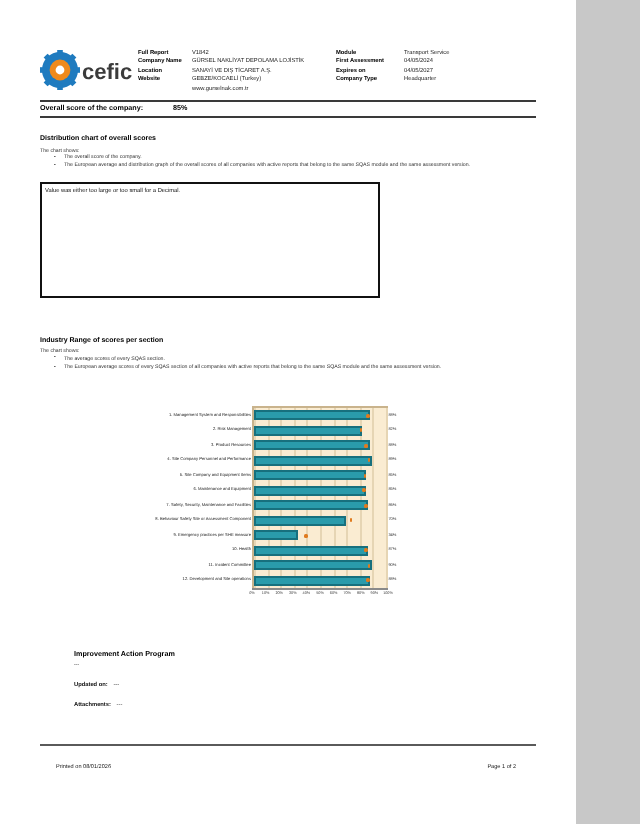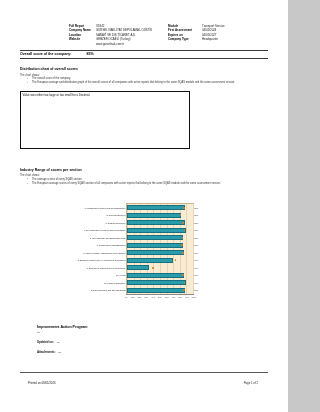--- a/index.html
+++ b/index.html
@@ -90,20 +90,40 @@
   .footer .left{position:absolute;left:8px;top:0;}
   .footer .right{position:absolute;right:10px;top:0;}
 </style>
 </head>
 <body>
 
 <div class="page">
 
   <div class="header">
 
+    <div class="logo">
+      <svg width="46" height="20" viewBox="0 0 46 20" xmlns="http://www.w3.org/2000/svg">
+        <g>
+          <circle cx="10" cy="10" r="9" fill="#1f7bbf"></circle>
+          <g fill="#1f7bbf">
+            <rect x="8.6" y="0" width="2.8" height="3.2"></rect>
+            <rect x="8.6" y="16.8" width="2.8" height="3.2"></rect>
+            <rect x="0" y="8.6" width="3.2" height="2.8"></rect>
+            <rect x="16.8" y="8.6" width="3.2" height="2.8"></rect>
+            <rect x="2.4" y="2.4" width="2.8" height="2.8" transform="rotate(45 3.8 3.8)"></rect>
+            <rect x="14.8" y="14.8" width="2.8" height="2.8" transform="rotate(45 16.2 16.2)"></rect>
+            <rect x="14.8" y="2.4" width="2.8" height="2.8" transform="rotate(45 16.2 3.8)"></rect>
+            <rect x="2.4" y="14.8" width="2.8" height="2.8" transform="rotate(45 3.8 16.2)"></rect>
+          </g>
+          <circle cx="10" cy="10" r="5.2" fill="#f08a1c"></circle>
+          <circle cx="10" cy="10" r="2.2" fill="#ffffff"></circle>
+        </g>
+        <text x="21" y="14.5" font-family="Liberation Sans, sans-serif" font-size="11" font-weight="bold" fill="#3b3b3b">cefic</text>
+      </svg>
+    </div>
 
     <div class="hdr-col hdr-left">
       <div class="hdr-row">
         <span class="hdr-lbl">Full Report</span>
         <span class="hdr-val">V1842</span>
       </div>
       <div class="hdr-row">
         <span class="hdr-lbl">Company Name</span>
         <span class="hdr-val">GÜRSEL NAKLİYAT DEPOLAMA LOJİSTİK</span>
       </div>

